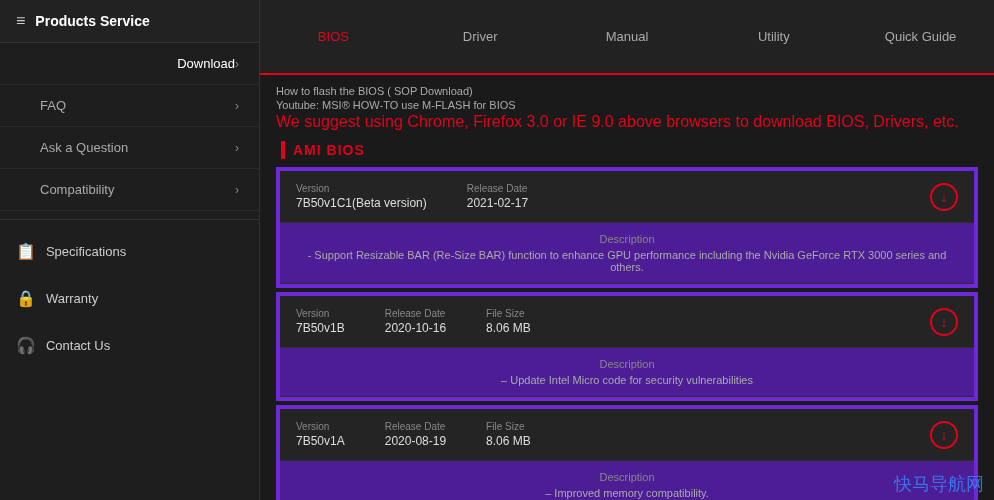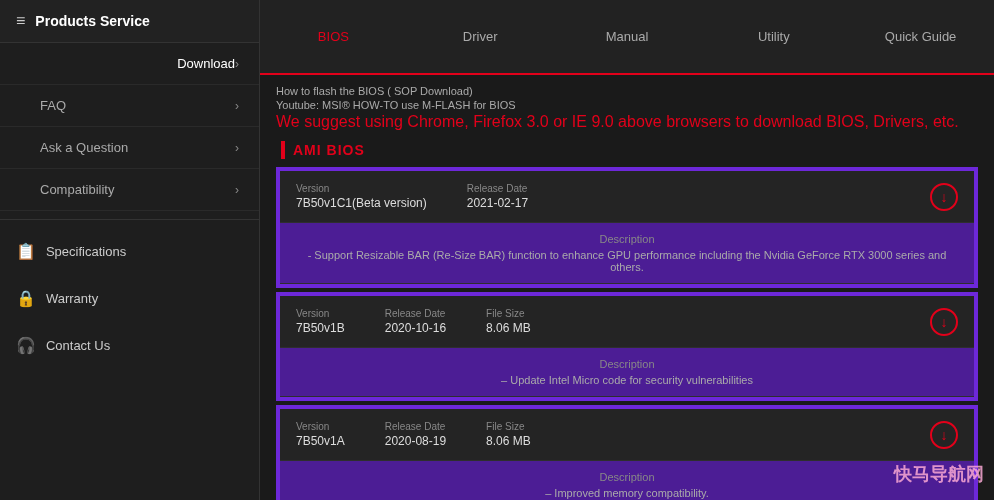--- a/index.html
+++ b/index.html
@@ -184,25 +184,25 @@
       margin-bottom: 4px;
     }
     .desc-text {
       font-size: 11px;
       color: #aaa;
     }
 
     
     .watermark {
       position: fixed;
-      bottom: 14px;
+      bottom: 4px;
       right: 10px;
       font-size: 18px;
-      color: #f9a8d4;
-      font-weight: bold;
+      color: #3b82f6;
+      font-weight: normal;
       font-family: "Microsoft YaHei", Arial, sans-serif;
       opacity: 0.85;
     }
 
     .content::-webkit-scrollbar { width: 6px; }
     .content::-webkit-scrollbar-track { background: #1a1a1a; }
     .content::-webkit-scrollbar-thumb { background: #444; }
   </style>
 </head>
 <body>

